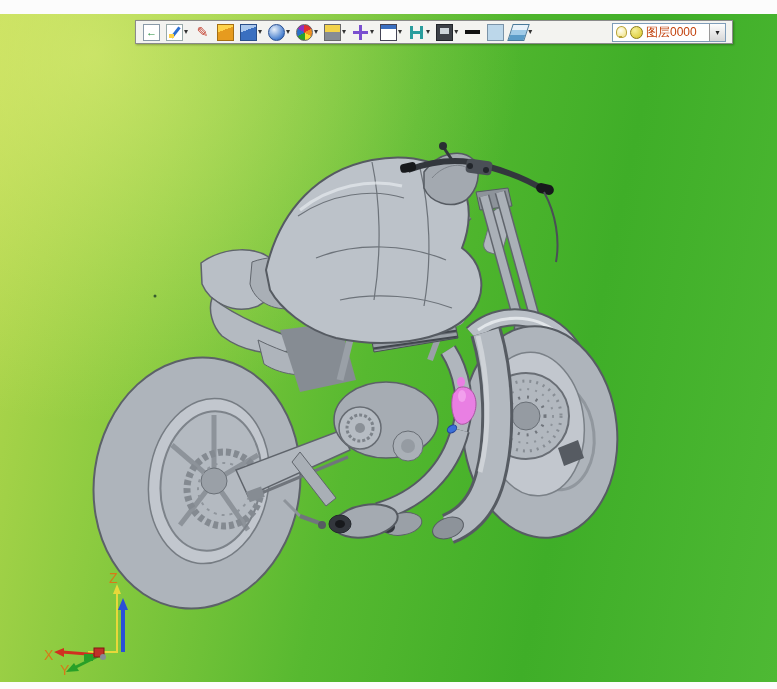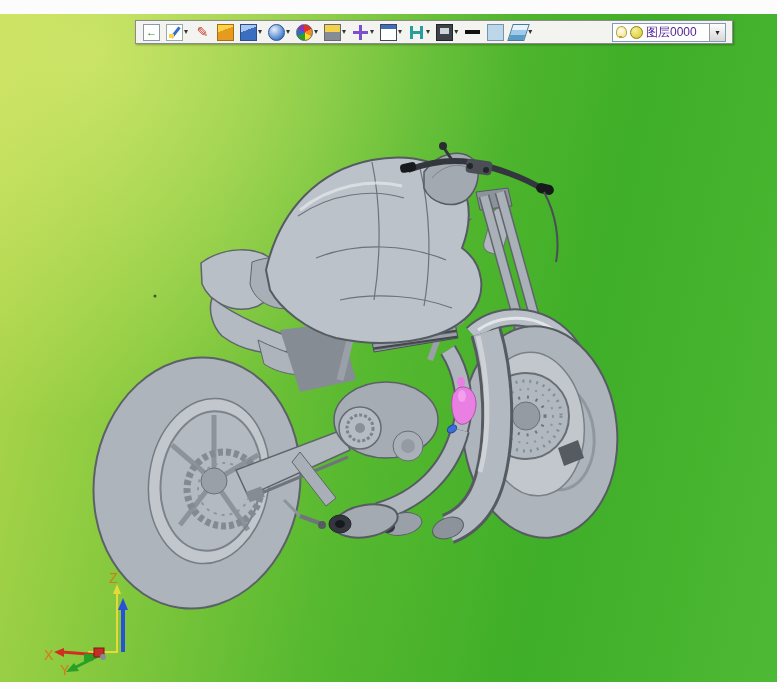--- a/index.html
+++ b/index.html
@@ -60,21 +60,21 @@
   .layer-combo{
     margin-left:auto;display:flex;align-items:center;gap:3px;flex:none;
     width:114px;height:19px;box-sizing:border-box;background:#fff;
     border:1px solid #7f9db9;padding-left:3px;
   }
   .bulb{width:9px;height:10px;border-radius:50% 50% 42% 42%;flex:none;position:relative;
     background:radial-gradient(circle at 40% 35%,#fffef2,#f0e07a);border:1px solid #b8a43a;}
   .bulb::after{content:"";position:absolute;left:2px;top:9px;width:3px;height:2px;background:#b8a43a;}
   .layer-color{width:11px;height:11px;border-radius:50%;flex:none;
     background:radial-gradient(circle at 35% 30%,#f6ef9a,#d8c625);border:1px solid #8a7d1a;}
-  .layer-text{font-size:12px;color:#4c1d95;flex:1;white-space:nowrap;overflow:hidden;line-height:17px;}
+  .layer-text{font-size:12px;color:#c2410c;flex:1;white-space:nowrap;overflow:hidden;line-height:17px;}
   .combo-btn{width:15px;height:17px;flex:none;display:flex;align-items:center;justify-content:center;
     background:linear-gradient(#fdfdfd,#d7d7d7);border-left:1px solid #9a9a9a;font-size:8px;color:#222;}
 </style>
 </head>
 <body>
 
 <div class="stage" data-name="application-window">
 
   <div class="topbar" data-name="window-top-strip"></div>
 

